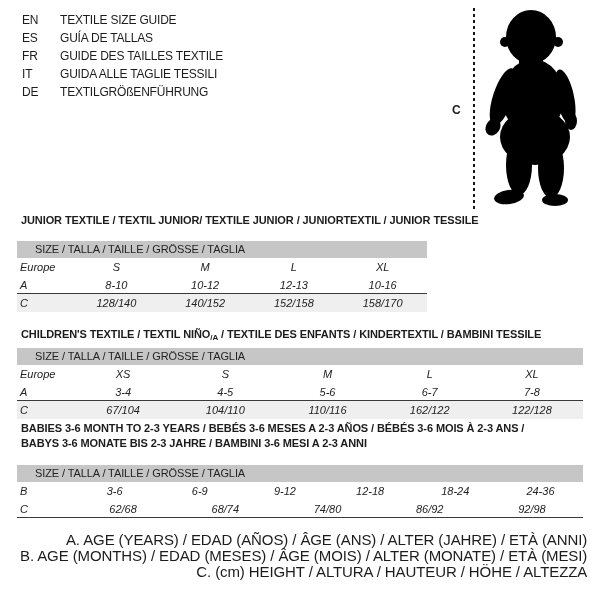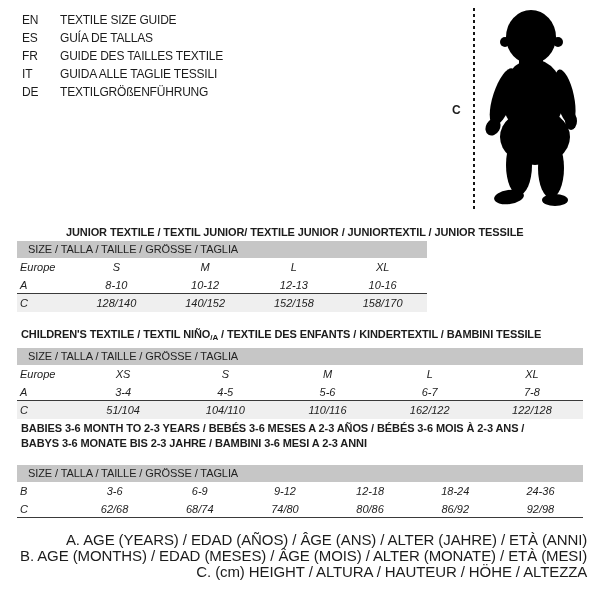--- a/index.html
+++ b/index.html
@@ -18,33 +18,33 @@
   
   .height-line {
     position:absolute; left:473px; top:8px; width:2px; height:202px;
     background:repeating-linear-gradient(to bottom, #151515 0 3px, transparent 3px 6px);
   }
   .height-label { position:absolute; left:452px; top:103px; font-weight:700; font-size:12px; }
   .baby-svg { position:absolute; left:483px; top:5px; width:112px; height:202px; }
 
   
   .sec-title { position:absolute; left:21px; font-weight:700; font-size:11px; letter-spacing:-0.1px; white-space:nowrap; }
-  #junior-title { top:226px;margin-left:45px; }
+  #junior-title { top:214px; }
   #children-title { top:328px; }
   #babies-title { top:421px; line-height:15px; }
   .sub { font-size:8px; vertical-align:-2px; }
 
   
   .size-table { position:absolute; left:17px; font-size:11px; }
   #table1 { top:241px; width:410px; }
   #table2 { top:348px; width:566px; }
   #table3 { top:465px; width:566px; }
   .size-bar {
     background:#c6c6c6; height:17px; line-height:17px;
-    padding-left:11px; font-size:11px; color:#232323; letter-spacing:-0.1px;
+    padding-left:18px; font-size:11px; color:#232323; letter-spacing:-0.1px;
   }
   .t-row { display:flex; height:18px; line-height:18px;font-style:italic; }
   .t-row:nth-of-type(2) { border-bottom:1px solid #3a3a3a; }
   .t-row:nth-of-type(3) { background:#efefef; }
   .t-cell { flex:1; text-align:center; color:#222; }
   .t-cell.t-label { flex:0 0 55px; text-align:left; padding-left:3px; }
 
   
   .legend { position:absolute; left:20px; top:532px; }
   .legend-line { font-weight:400; font-size:15px; line-height:16px; letter-spacing:-0.1px; white-space:nowrap;text-align:right; }
@@ -148,21 +148,21 @@
       <div class="t-row">
         <div class="t-cell t-label">A</div>
         <div class="t-cell">3-4</div>
         <div class="t-cell">4-5</div>
         <div class="t-cell">5-6</div>
         <div class="t-cell">6-7</div>
         <div class="t-cell">7-8</div>
       </div>
       <div class="t-row">
         <div class="t-cell t-label">C</div>
-        <div class="t-cell">51/104</div>
+        <div class="t-cell">67/104</div>
         <div class="t-cell">104/110</div>
         <div class="t-cell">110/116</div>
         <div class="t-cell">162/122</div>
         <div class="t-cell">122/128</div>
       </div>
     </div>
 </div>
 
 <div class="sec-title" id="babies-title">
   <div>BABIES 3-6 MONTH TO 2-3 YEARS / BEBÉS 3-6 MESES A 2-3 AÑOS / BÉBÉS 3-6 MOIS À 2-3 ANS /</div>
@@ -178,21 +178,20 @@
         <div class="t-cell">9-12</div>
         <div class="t-cell">12-18</div>
         <div class="t-cell">18-24</div>
         <div class="t-cell">24-36</div>
       </div>
       <div class="t-row">
         <div class="t-cell t-label">C</div>
         <div class="t-cell">62/68</div>
         <div class="t-cell">68/74</div>
         <div class="t-cell">74/80</div>
-        <div class="t-cell">80/86</div>
         <div class="t-cell">86/92</div>
         <div class="t-cell">92/98</div>
       </div>
     </div>
 </div>
 
 <div class="legend">
   <div class="legend-line">A. AGE (YEARS) / EDAD (AÑOS) / ÂGE (ANS) / ALTER (JAHRE) / ETÀ (ANNI)</div>
   <div class="legend-line">B. AGE (MONTHS) / EDAD (MESES) / ÂGE (MOIS) / ALTER (MONATE) / ETÀ (MESI)</div>
   <div class="legend-line">C. (cm) HEIGHT / ALTURA / HAUTEUR / HÖHE / ALTEZZA</div>

